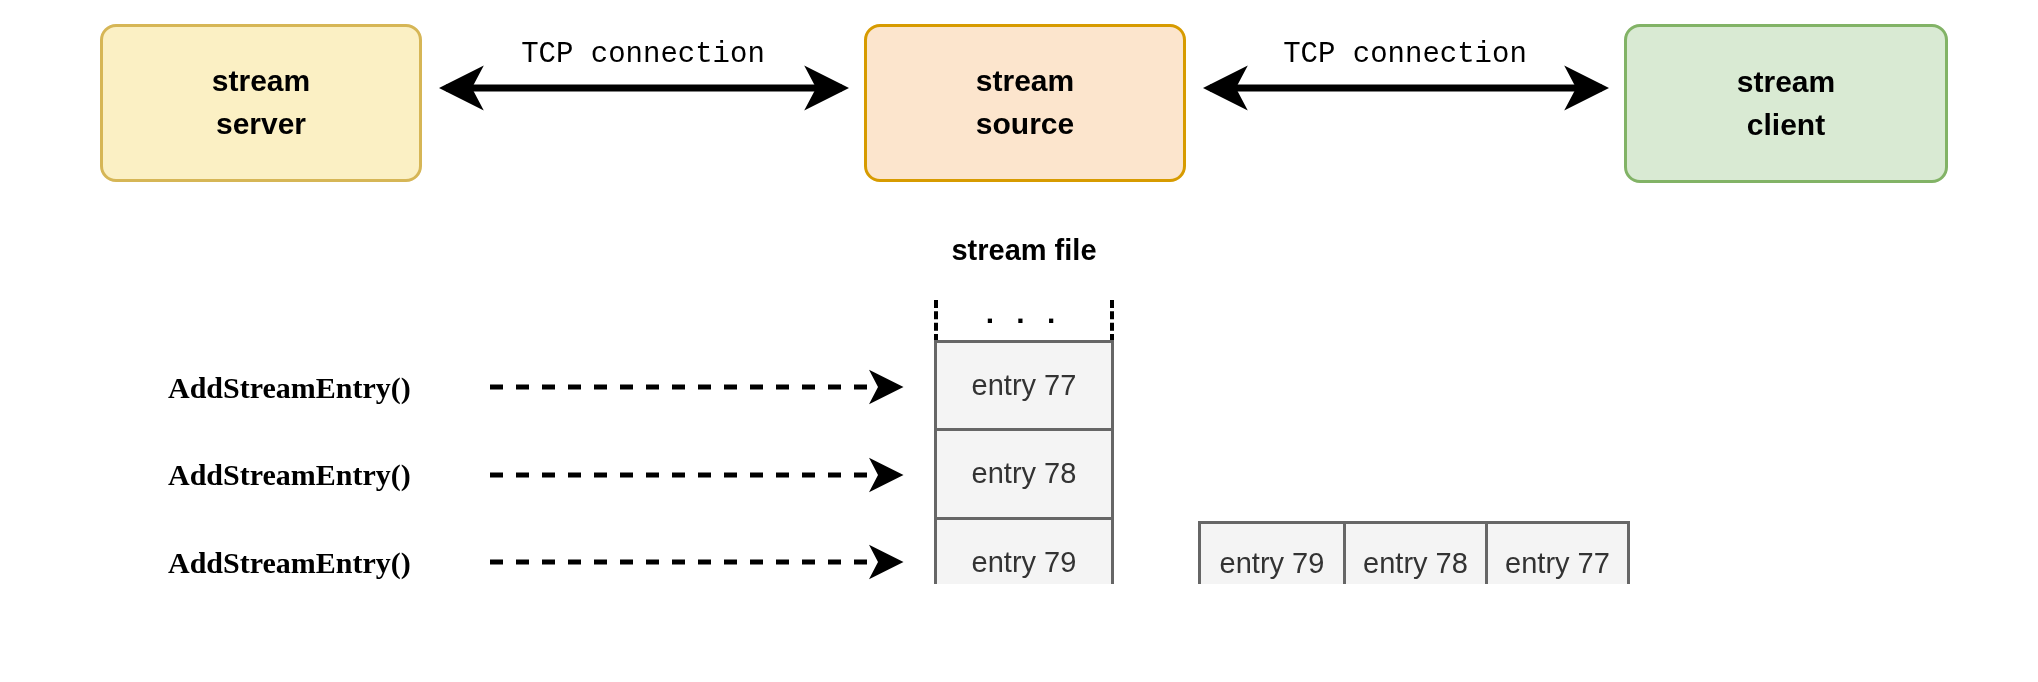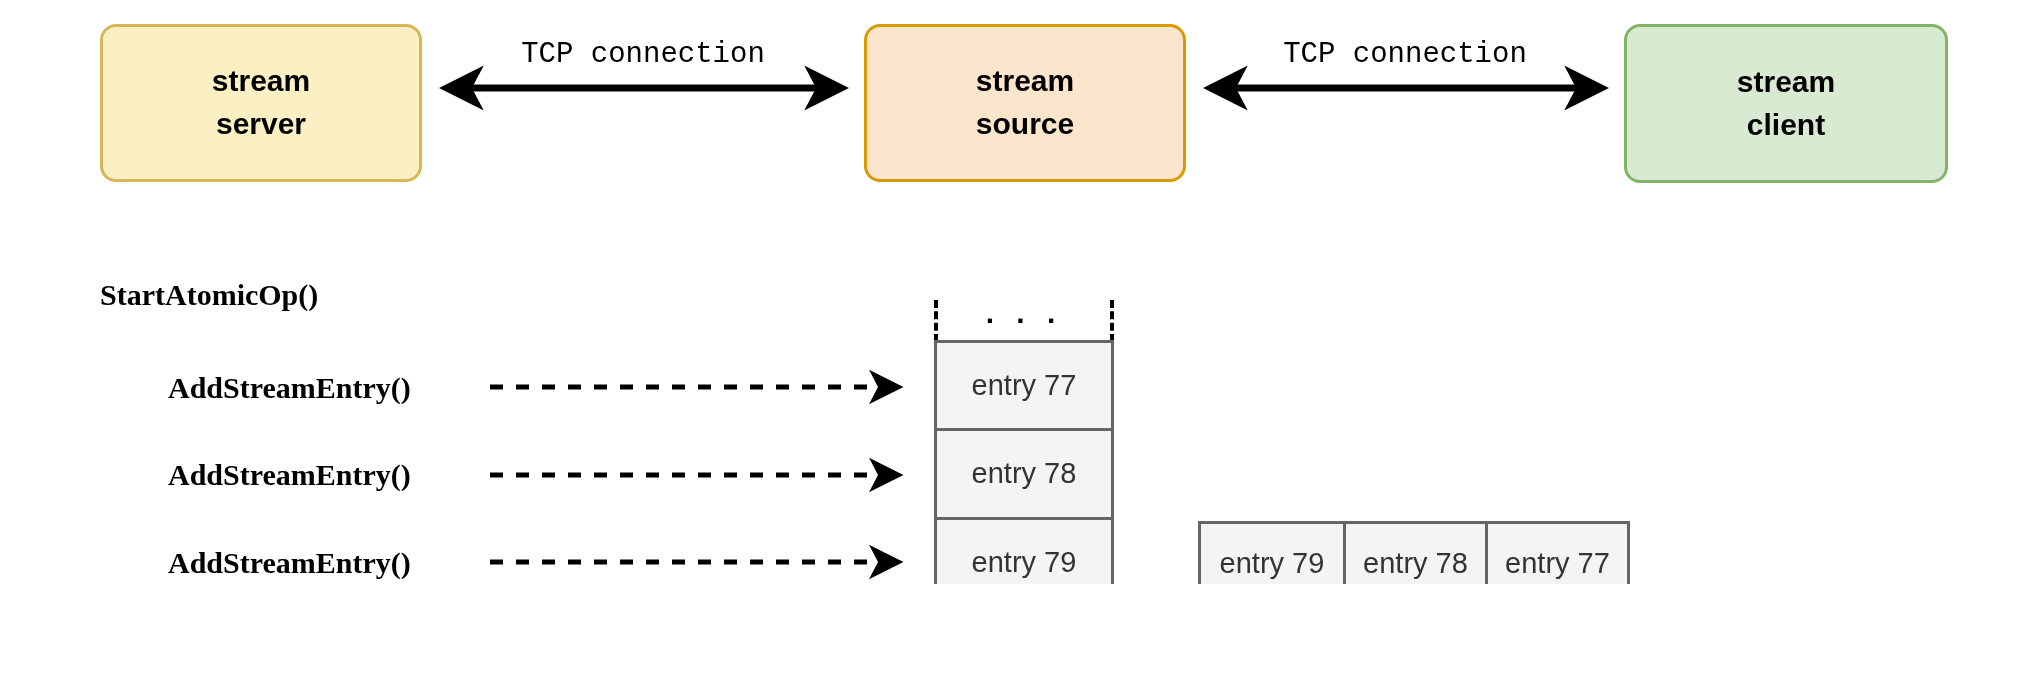--- a/index.html
+++ b/index.html
@@ -193,38 +193,38 @@
   </div>
 
   <div class="node" id="node-client">
     <span class="line">stream</span>
     <span class="line">client</span>
   </div>
 
   <div class="conn-label" id="conn-label-1">TCP connection</div>
   <div class="conn-label" id="conn-label-2">TCP connection</div>
 
+  <div id="stream-file-title">stream file</div>
 
   <div id="file-dash-left"></div>
   <div id="file-dash-right"></div>
   <div id="file-ellipsis">. . .</div>
 
   <div id="stream-file-stack">
     <div class="cell">entry 77</div>
     <div class="cell">entry 78</div>
     <div class="cell">entry 79</div>
   </div>
 
   <div id="client-entries">
     <div class="cell">entry 79</div>
     <div class="cell">entry 78</div>
     <div class="cell">entry 77</div>
   </div>
 
-  <div class="api-label" id="api-start">StartAtomicOp()</div>
   <div class="api-label" id="api-add-1">AddStreamEntry()</div>
   <div class="api-label" id="api-add-2">AddStreamEntry()</div>
   <div class="api-label" id="api-add-3">AddStreamEntry()</div>
 
   <svg id="arrow-layer" viewBox="0 0 2038 682" width="2038" height="682">
     <defs>
       <marker id="headR" markerWidth="7" markerHeight="7" refX="5.6" refY="3.5" orient="auto" markerUnits="strokeWidth">
         <path d="M 0.2 0.3 L 6.6 3.5 L 0.2 6.7 L 1.9 3.5 Z" fill="#000000"></path>
       </marker>
       <marker id="headL" markerWidth="7" markerHeight="7" refX="1.4" refY="3.5" orient="auto" markerUnits="strokeWidth">

